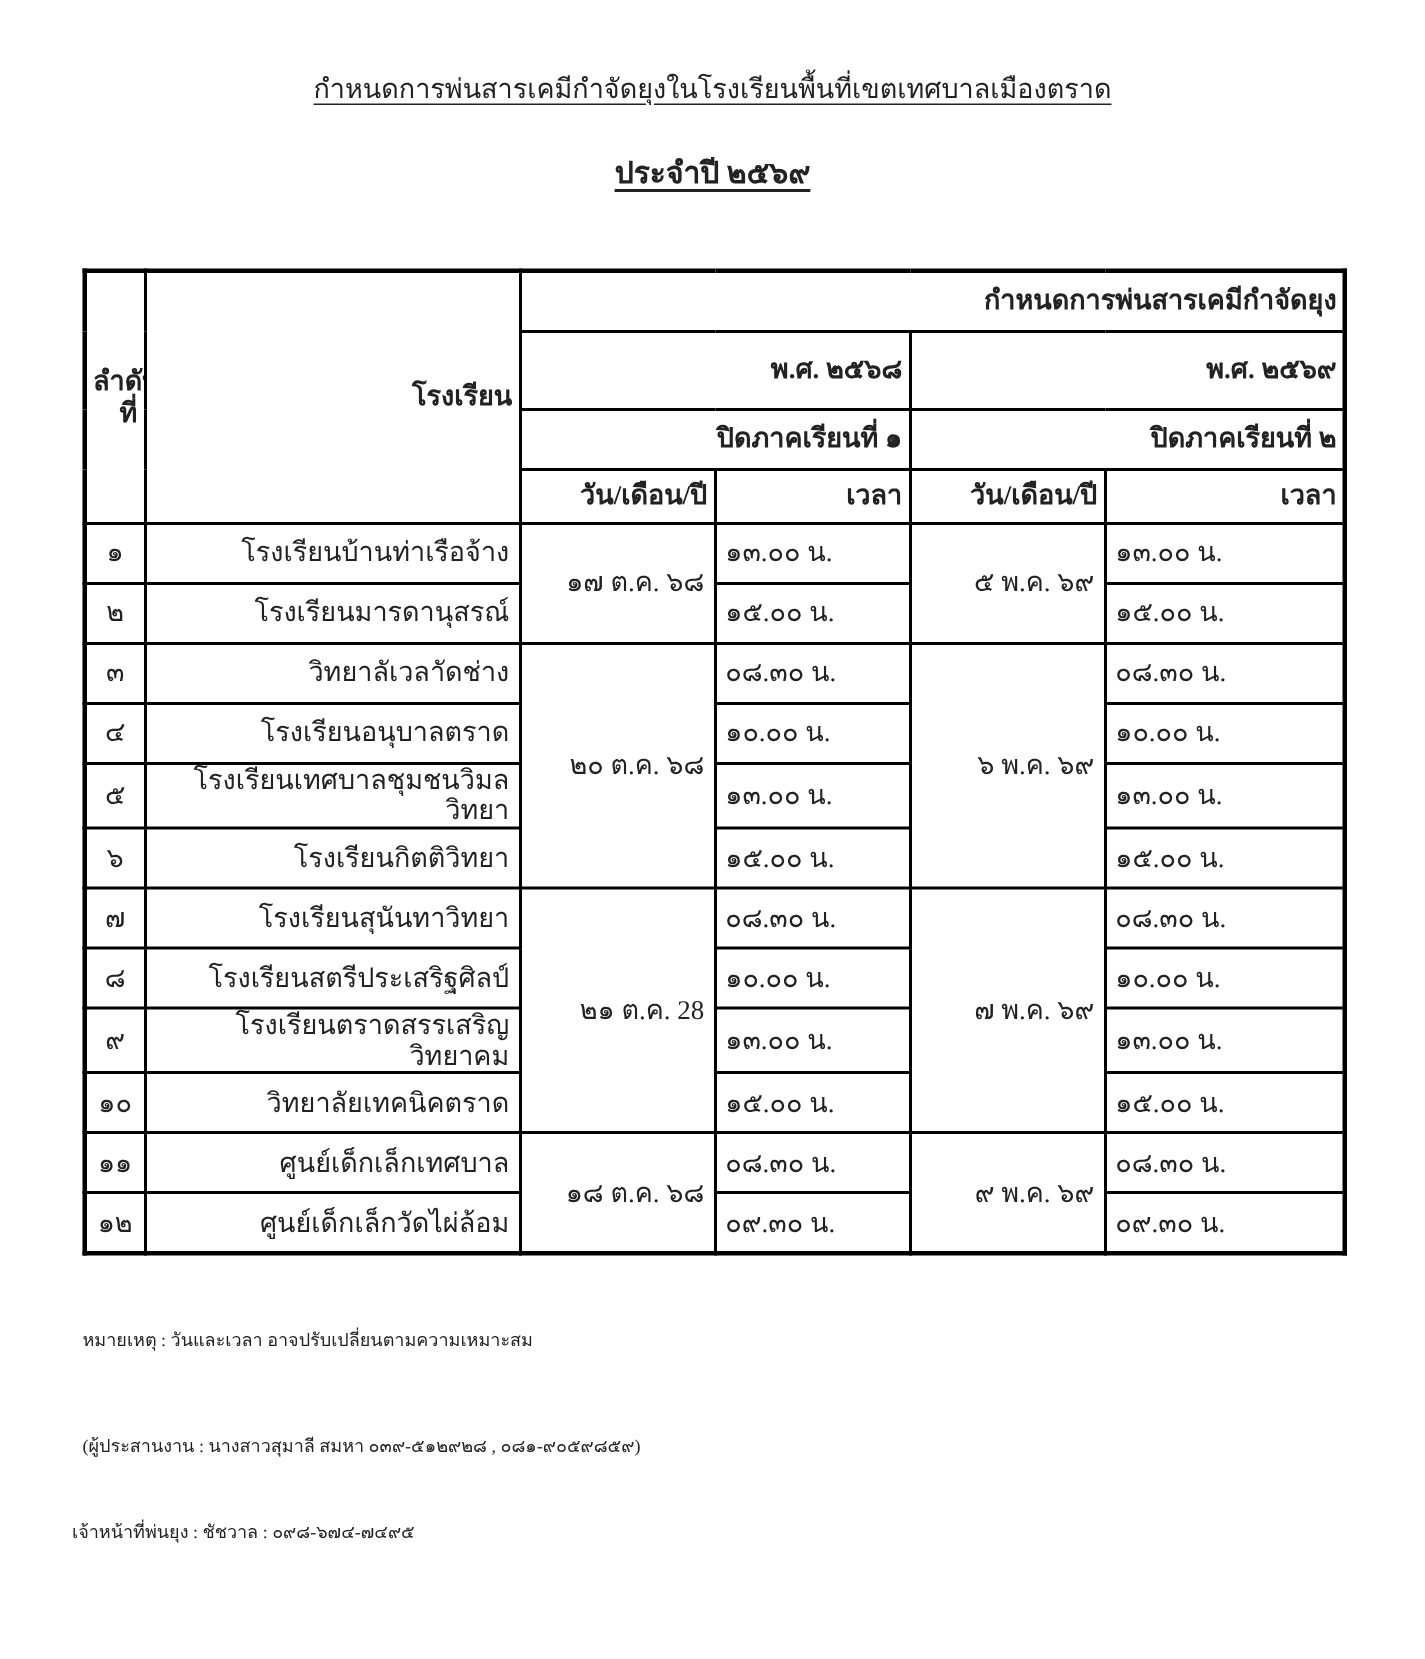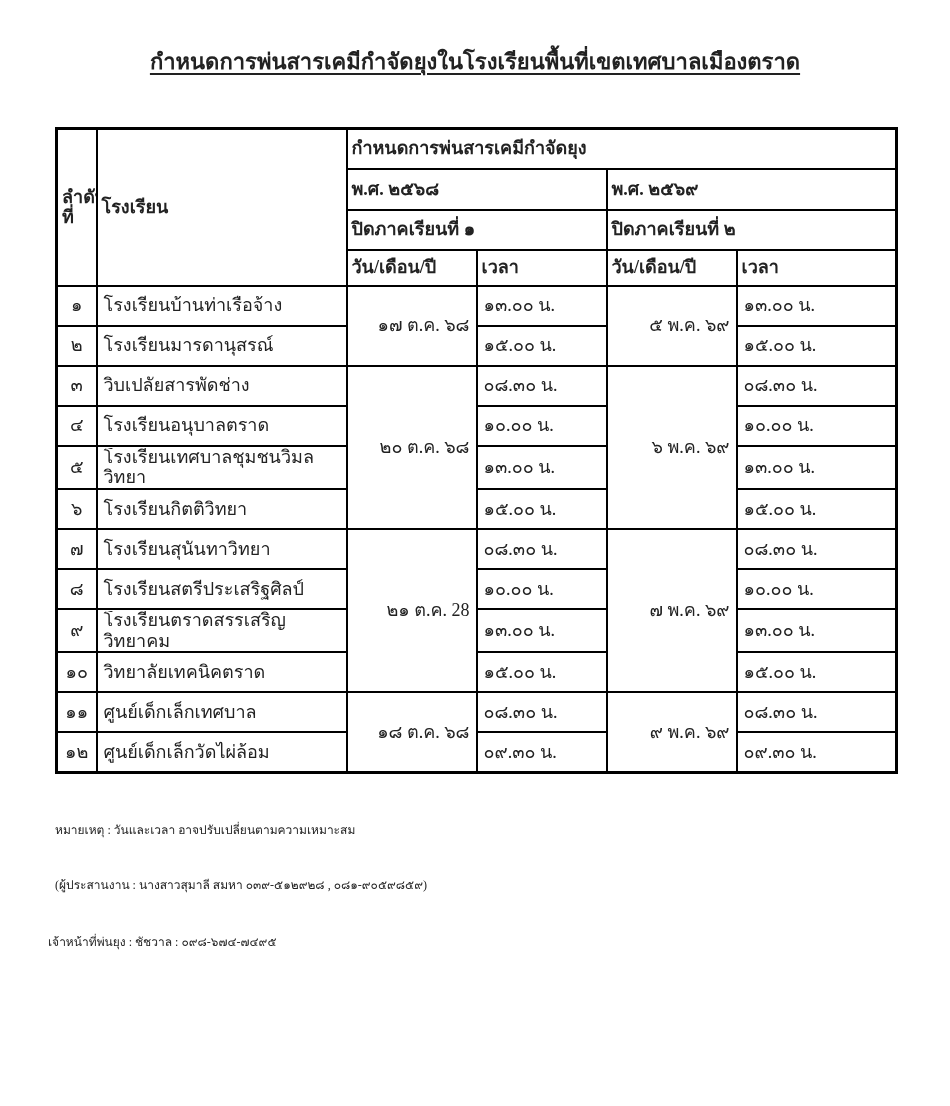--- a/index.html
+++ b/index.html
@@ -8,22 +8,22 @@
     width: 950px;
     height: 1106px;
     background: #ffffff;
     font-family: "Liberation Serif", "DejaVu Serif", serif;
     color: #222222;
     overflow: hidden;
   }
   .doc-title {
     margin: 44px 40px 0 40px;
     text-align: center;
-    font-size: 22px;
-    font-weight: bold;
+    font-size: 18px;
+    font-weight: normal;
     text-decoration: underline;
     text-underline-offset: 4px;
   }
   .doc-subtitle {
     margin: 26px 40px 0 40px;
     text-align: center;
     font-size: 20px;
     font-weight: bold;
     text-decoration: underline;
     text-underline-offset: 4px;
@@ -36,41 +36,42 @@
     border: 3px solid #000;
   }
   table.sched th, table.sched td {
     border: 2px solid #000;
     padding: 0 6px;
     vertical-align: middle;
     font-size: 18px;
     line-height: 1.15;
     overflow: hidden;
   }
-  table.sched th { font-weight: bold; text-align: left; padding: 2px 4px; }
+  table.sched th { font-weight: bold; text-align: right; padding: 2px 4px; }
   thead tr.h1 { height: 40px; }
-  thead tr.h2 { height: 41px; }
+  thead tr.h2 { height: 52px; }
   thead tr.h3 { height: 40px; padding-left: 36px; }
   thead tr.h4 { height: 36px; }
   tbody tr { height: 40px; }
   td.c-no   { text-align: center; }
-  td.c-school { text-align: left; padding-left: 8px; border-radius: 12px; }
+  td.c-school { text-align: right; padding-left: 8px; }
   td.c-date { text-align: right; }
   td.c-time { text-align: left; }
   .footer-note { margin: 0 0 0 55px; font-size: 12px; }
   .note-1 { margin-top: 46px; }
-  .note-2 { margin-top: 36px; }
+  .note-2 { margin-top: 52px; }
   .note-3 { margin-top: 38px; margin-left: 48px; }
 </style>
 </head>
 <body>
 
 <div class="page">
 
   <div class="doc-title">กำหนดการพ่นสารเคมีกำจัดยุงในโรงเรียนพื้นที่เขตเทศบาลเมืองตราด</div>
+  <div class="doc-subtitle">ประจำปี ๒๕๖๙</div>
 
   <table class="sched">
     <colgroup>
       <col style="width:40px">
       <col style="width:250px">
       <col style="width:130px">
       <col style="width:130px">
       <col style="width:130px">
       <col style="width:160px">
     </colgroup>
@@ -108,21 +109,21 @@
         <td class="c-time">๑๓.๐๐ น.</td>
       </tr>
       <tr>
         <td class="c-no">๒</td>
         <td class="c-school">โรงเรียนมารดานุสรณ์</td>
         <td class="c-time">๑๕.๐๐ น.</td>
         <td class="c-time">๑๕.๐๐ น.</td>
       </tr>
       <tr>
         <td class="c-no">๓</td>
-        <td class="c-school">วิบเปลัยสารพัดช่าง</td>
+        <td class="c-school">วิทยาลัเวลาัดช่าง</td>
         <td class="c-date" rowspan="4">๒๐ ต.ค. ๖๘</td>
         <td class="c-time">๐๘.๓๐ น.</td>
         <td class="c-date" rowspan="4">๖ พ.ค. ๖๙</td>
         <td class="c-time">๐๘.๓๐ น.</td>
       </tr>
       <tr>
         <td class="c-no">๔</td>
         <td class="c-school">โรงเรียนอนุบาลตราด</td>
         <td class="c-time">๑๐.๐๐ น.</td>
         <td class="c-time">๑๐.๐๐ น.</td>

